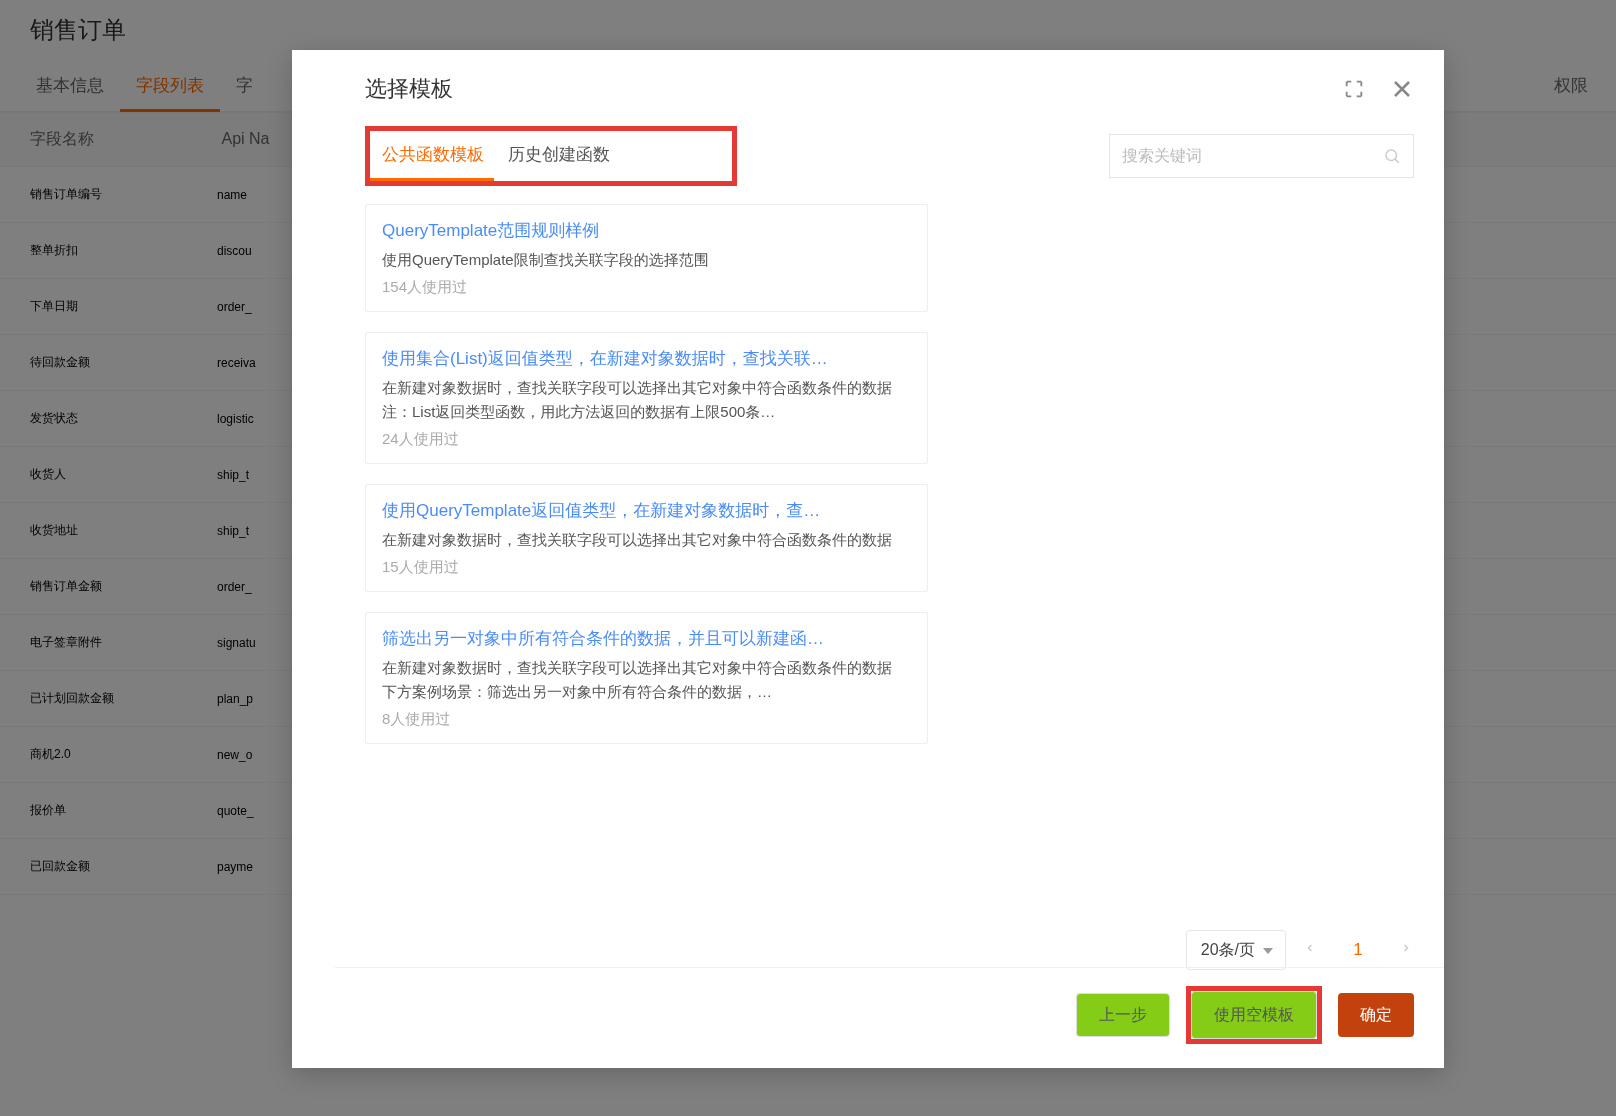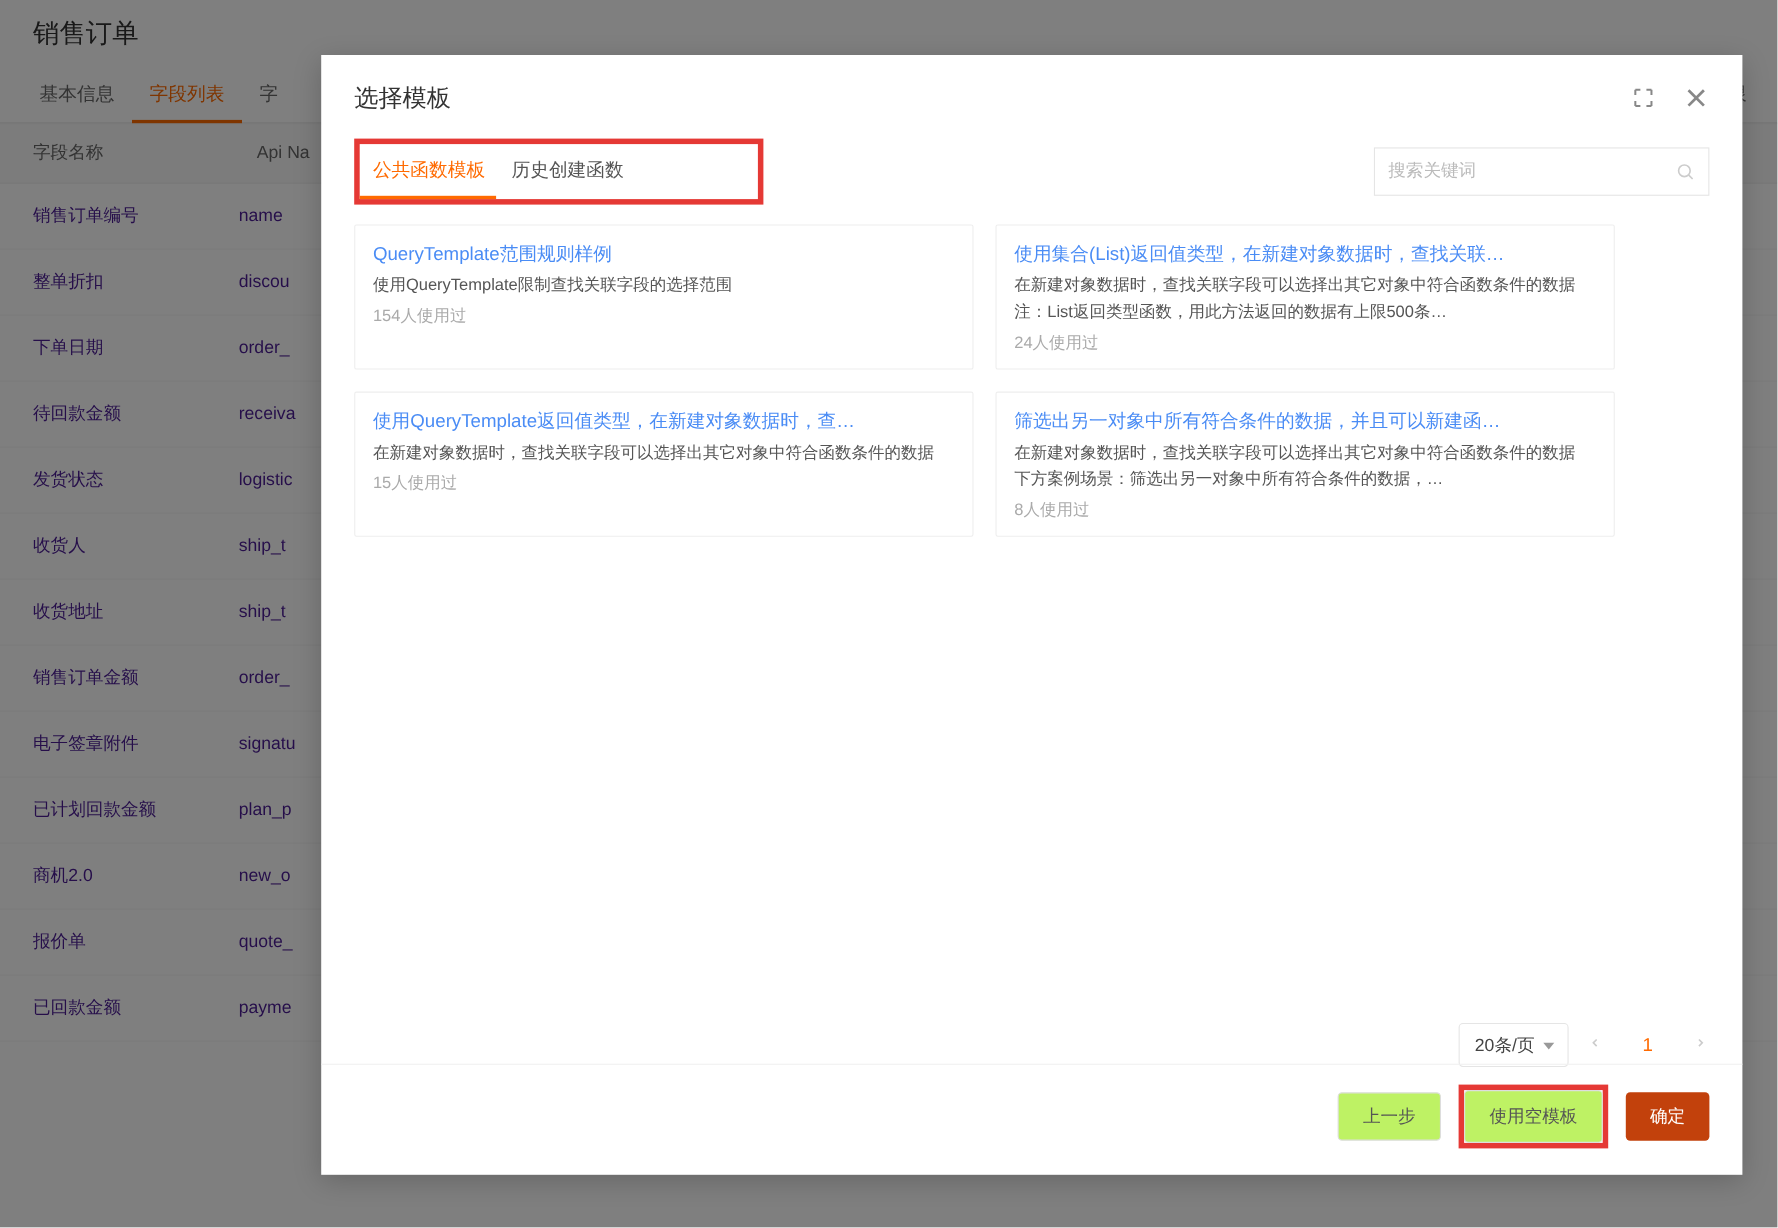--- a/index.html
+++ b/index.html
@@ -7,40 +7,41 @@
     
     .background-page { position: absolute; top: 0; left: 0; width: 100%; height: 100%; background: #fff; }
     .bg-title { font-size: 24px; color: #333; padding: 14px 30px 14px 30px; }
     .bg-tabs { display: flex; gap: 0; border-bottom: 1px solid #eee; padding: 0 20px; }
     .bg-tab { padding: 14px 16px; color: #666; font-size: 17px; cursor: pointer; position: relative; }
     .bg-tab.active { color: #ff6a00; }
     .bg-tab.active::after { content: ''; position: absolute; bottom: -1px; left: 0; right: 0; height: 3px; background: #ff6a00; }
     .bg-search { margin: 14px 30px; width: 260px; height: 38px; border: 1px solid #ddd; padding: 0 12px; font-size: 15px; color: #999; display: flex; align-items: center;}
     .bg-table { width: 100%; }
     .bg-thead { background: #f9f9f9; border-top: 1px solid #eee; border-bottom: 1px solid #eee; }
-    .bg-th { padding: 16px 24px; font-weight: normal; color: #666; font-size: 16px; display: inline-block; }
+    .bg-th { padding: 16px 12px; font-weight: normal; color: #666; font-size: 16px; display: inline-block; }
     .bg-th:first-child { width: 205px; padding-left: 30px;}
     .bg-th:nth-child(2) { width: 200px; }
     .bg-row { border-bottom: 1px solid #f5f5f5; }
-    .bg-td { padding: 19px 12px; color: #4c1d95; font-size: 16px; display: inline-block; vertical-align: middle;}
+    .bg-td { padding: 19px 12px; color: #000000; font-size: 12px; display: inline-block; vertical-align: middle;}
     .bg-td:first-child { width: 205px; padding-left: 30px;}
     .bg-td:nth-child(2) { width: 200px; }
     
     .overlay { position: absolute; top: 0; left: 0; width: 100%; height: 100%; background: rgba(0,0,0,0.5); }
     
     .modal {
       position: absolute;
       top: 50px;
       left: 292px;
-      width: 1292px;
+      width: 1152px;
       height: 1018px;
       background: #fff;
       box-shadow: 0 6px 24px rgba(0,0,0,0.2);
       display: flex;
       flex-direction: column;
+      padding-left: 43px;
     }
     
     .modal-header { display: flex; align-items: center; justify-content: space-between; padding: 24px 30px 22px; }
     .modal-title { font-size: 22px; color: #333; }
     .modal-head-actions { display: flex; align-items: center; gap: 24px; }
     .modal-icon { width: 24px; height: 24px; cursor: pointer; display: flex; align-items: center; justify-content: center; color: #888; }
     
     .modal-toolbar { display: flex; align-items: center; justify-content: space-between; padding: 0 30px; }
     
     .tabs-wrap { border: 5px solid #e53935; display: flex; height: 60px; padding-right: 110px;}
@@ -63,21 +64,21 @@
     .modal-footer { margin-top: auto; display: flex; align-items: center; justify-content: flex-end; padding: 18px 30px 24px; gap: 16px; position: relative; border-top: 1px solid #f0f0f0;}
     
     .pagination-row { display: flex; align-items: center; justify-content: flex-end; padding: 8px 30px 8px; gap: 16px; position: absolute; bottom: 90px; right: 0;}
     .page-size { height: 40px; border: 1px solid #e5e5e5; border-radius: 4px; padding: 0 30px 0 14px; display: flex; align-items: center; font-size: 16px; color: #444; position: relative;}
     .page-size::after { content: ''; position: absolute; right: 12px; top: 17px; border-left: 5px solid transparent; border-right: 5px solid transparent; border-top: 6px solid #999;}
     .pager { display: flex; align-items: center; gap: 30px;}
     .pager-arrow { color: #ccc; font-size: 16px; cursor: pointer; width: 16px; text-align: center;}
     .pager-current { color: #ff6a00; font-size: 17px; font-weight: 500; min-width: 20px; text-align: center;}
     
     .btn { height: 44px; padding: 0 22px; border-radius: 4px; font-size: 16px; cursor: pointer; display: flex; align-items: center; justify-content: center; }
-    .btn-default { background: #bef264; border: 1px solid #ddd; color: #555; }
+    .btn-default { background: #84cc16; border: 1px solid #ddd; color: #555; }
     .btn-primary { background: #c2410c; color: #fff; border: none; }
     
     .btn-highlight-wrap { border: 5px solid #e53935; padding: 0px; }
     .btn-highlight-wrap .btn { height: 48px; }
 
     .bg-tab.cutoff { overflow: hidden; width: 16px; white-space: nowrap;}
     .bg-tab.rightedge { position: absolute; right: 12px;}
   </style>
 </head>
 <body>

